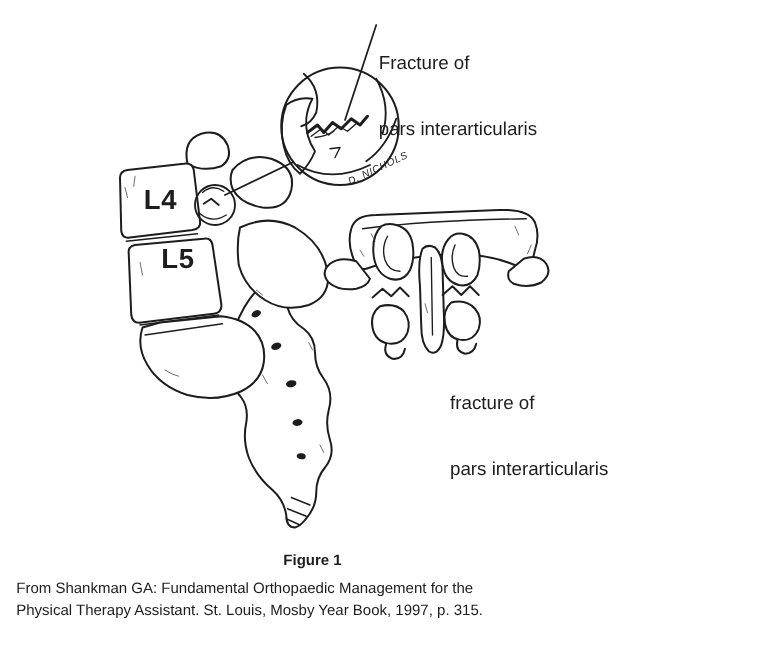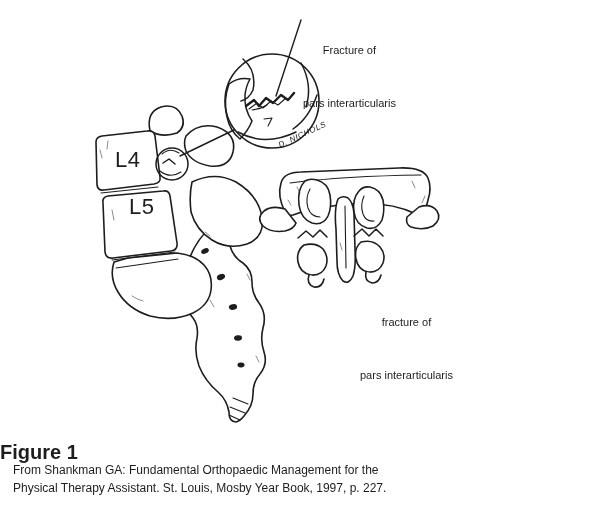--- a/index.html
+++ b/index.html
@@ -8,31 +8,31 @@
     font-family:"Liberation Sans", sans-serif;color:#1d1d1d;
   }
   svg{position:absolute;left:0;top:0;}
   svg path, svg circle, svg ellipse{stroke:#1d1d1d;fill:none;stroke-width:1.5;stroke-linecap:round;stroke-linejoin:round;}
   svg .bone{fill:#ffffff;stroke-width:1.6;}
   svg .tick{stroke:#3c3c3c;stroke-width:0.8;opacity:0.75;}
   svg .thin{stroke-width:1.1;}
   svg .dark{stroke-width:2.4;}
   svg .lead{stroke-width:1.4;}
   svg .dot{fill:#1d1d1d;stroke:none;}
-  .lbl{position:absolute;font-size:11px;line-height:17.5px;white-space:pre;text-align:center;}
+  .lbl{position:absolute;font-size:15px;line-height:17.5px;white-space:pre;}
   .lbl-fracture{left:303px;top:7px;}
-  .lbl-vert{position:absolute;font-size:22px;line-height:22px;font-weight:400;letter-spacing:0.5px;}
+  .lbl-vert{position:absolute;font-size:22px;line-height:22px;font-weight:700;letter-spacing:0.5px;}
   .lbl-l4{left:115px;top:149px;}
   .lbl-l5{left:129px;top:196px;}
   .lbl-bilateral{left:360px;top:279px;}
   .sig{
     position:absolute;left:279px;top:141px;font-size:8px;letter-spacing:0.6px;
     font-style:italic;transform:rotate(-25deg);transform-origin:0 50%;color:#222;
   }
-  .caption-title{position:absolute;left:0;top:441px;width:500px;text-align:left;font-size:20px;font-weight:700;}
+  .caption-title{position:absolute;left:0;top:441px;width:500px;text-align:center;font-size:12px;font-weight:700;}
   .caption-src{position:absolute;left:13px;top:461px;width:580px;font-size:12px;line-height:18px;}
 </style>
 </head>
 <body>
 
 <div class="stage">
 
   <svg width="607" height="440" viewBox="0 0 607 440">
     <defs>
       <pattern id="xhatch" patternUnits="userSpaceOnUse" width="5" height="5">
@@ -127,16 +127,16 @@
   <div class="lbl lbl-bilateral">
     <div>fracture of</div>
     <div>pars interarticularis</div>
   </div>
 
   <div class="sig">D. NICHOLS</div>
 
   <div class="caption-title">Figure 1</div>
   <div class="caption-src">
     <div>From Shankman GA: Fundamental Orthopaedic Management for the</div>
-    <div>Physical Therapy Assistant. St. Louis, Mosby Year Book, 1997, p. 227.</div>
+    <div>Physical Therapy Assistant. St. Louis, Mosby Year Book, 1997, p. 315.</div>
   </div>
 
 </div>
 
 </body></html>

